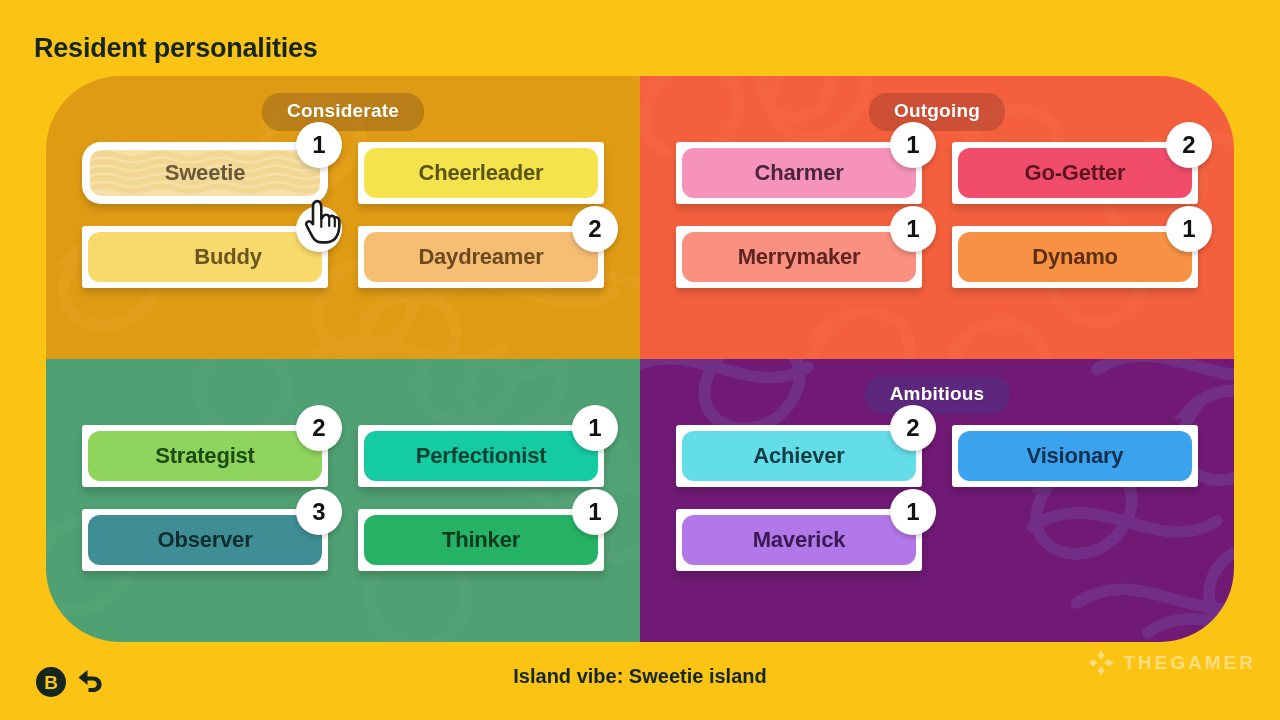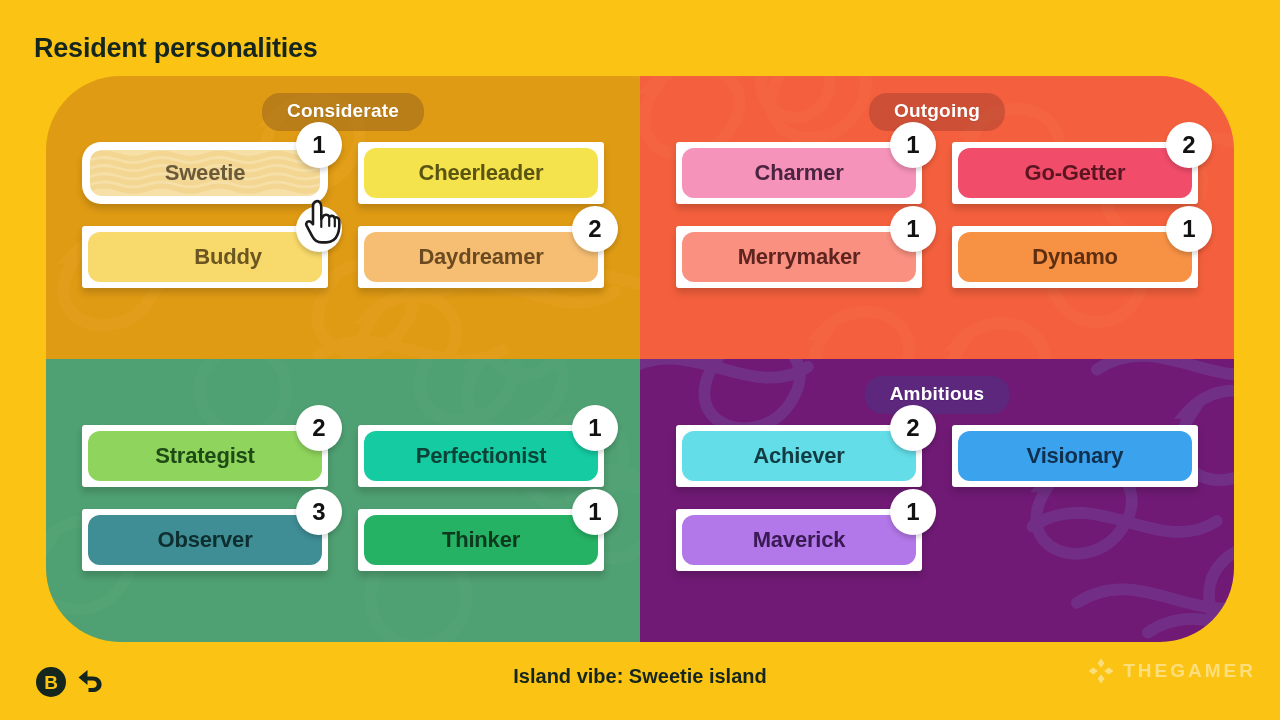--- a/index.html
+++ b/index.html
@@ -190,21 +190,21 @@
     bottom: 32px;
     text-align: center;
     font-size: 20px;
     font-weight: bold;
     color: #14261e;
   }
 
   #watermark {
     position: absolute;
     right: 24px;
-    bottom: 36px;
+    bottom: 44px;
     display: flex;
     align-items: center;
     gap: 9px;
     opacity: 0.45;
   }
   #watermark .wm-text {
     color: #fff;
     font-size: 19px;
     font-weight: bold;
     letter-spacing: 3px;

